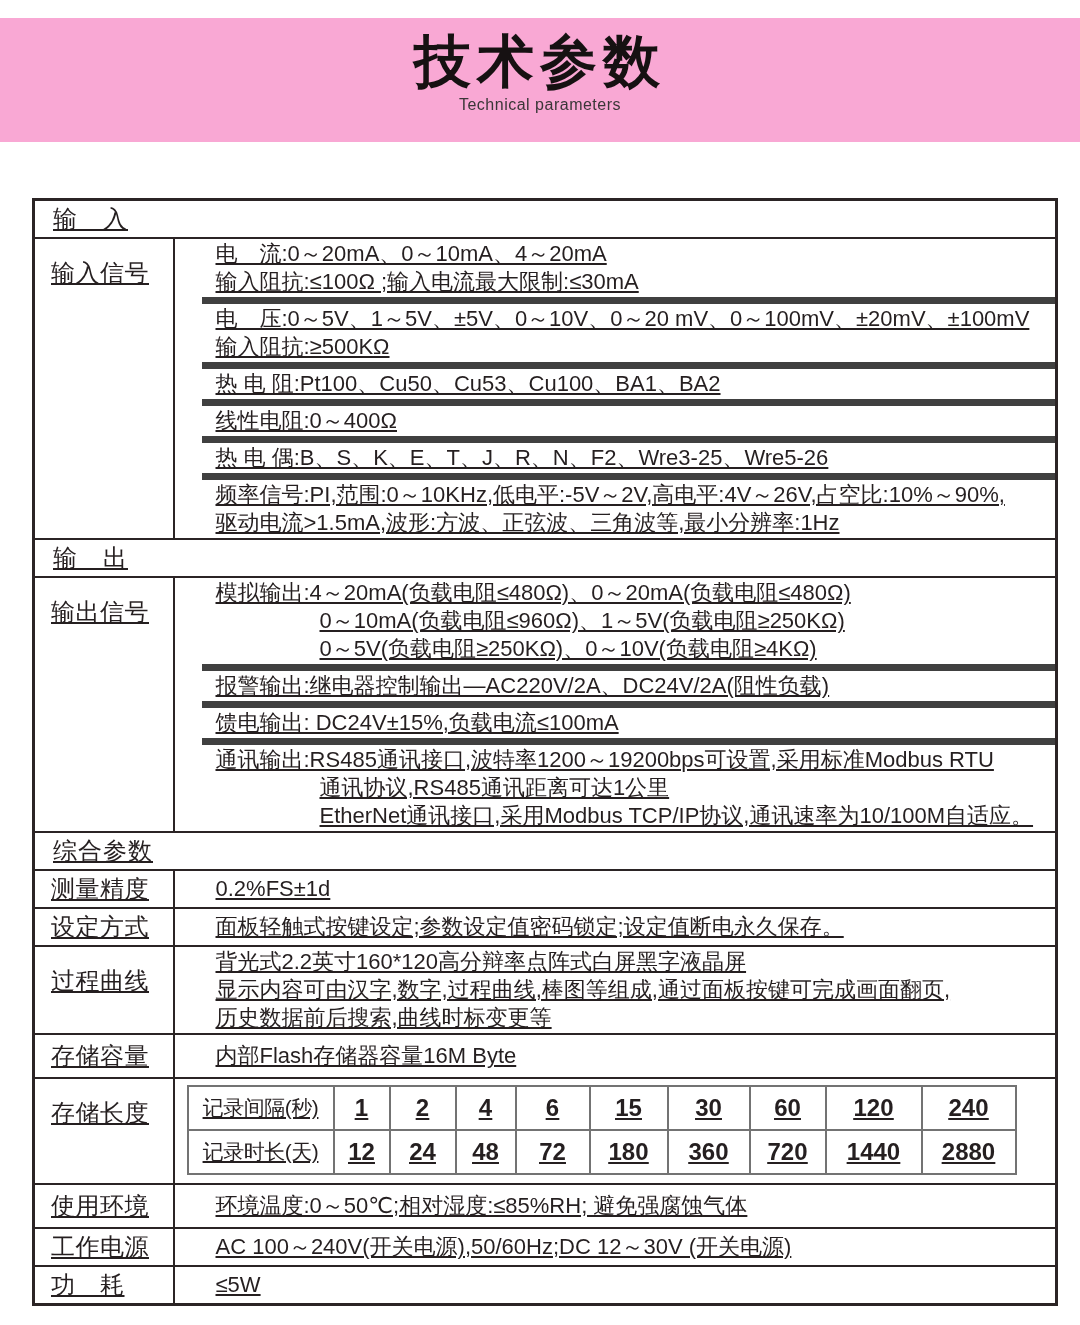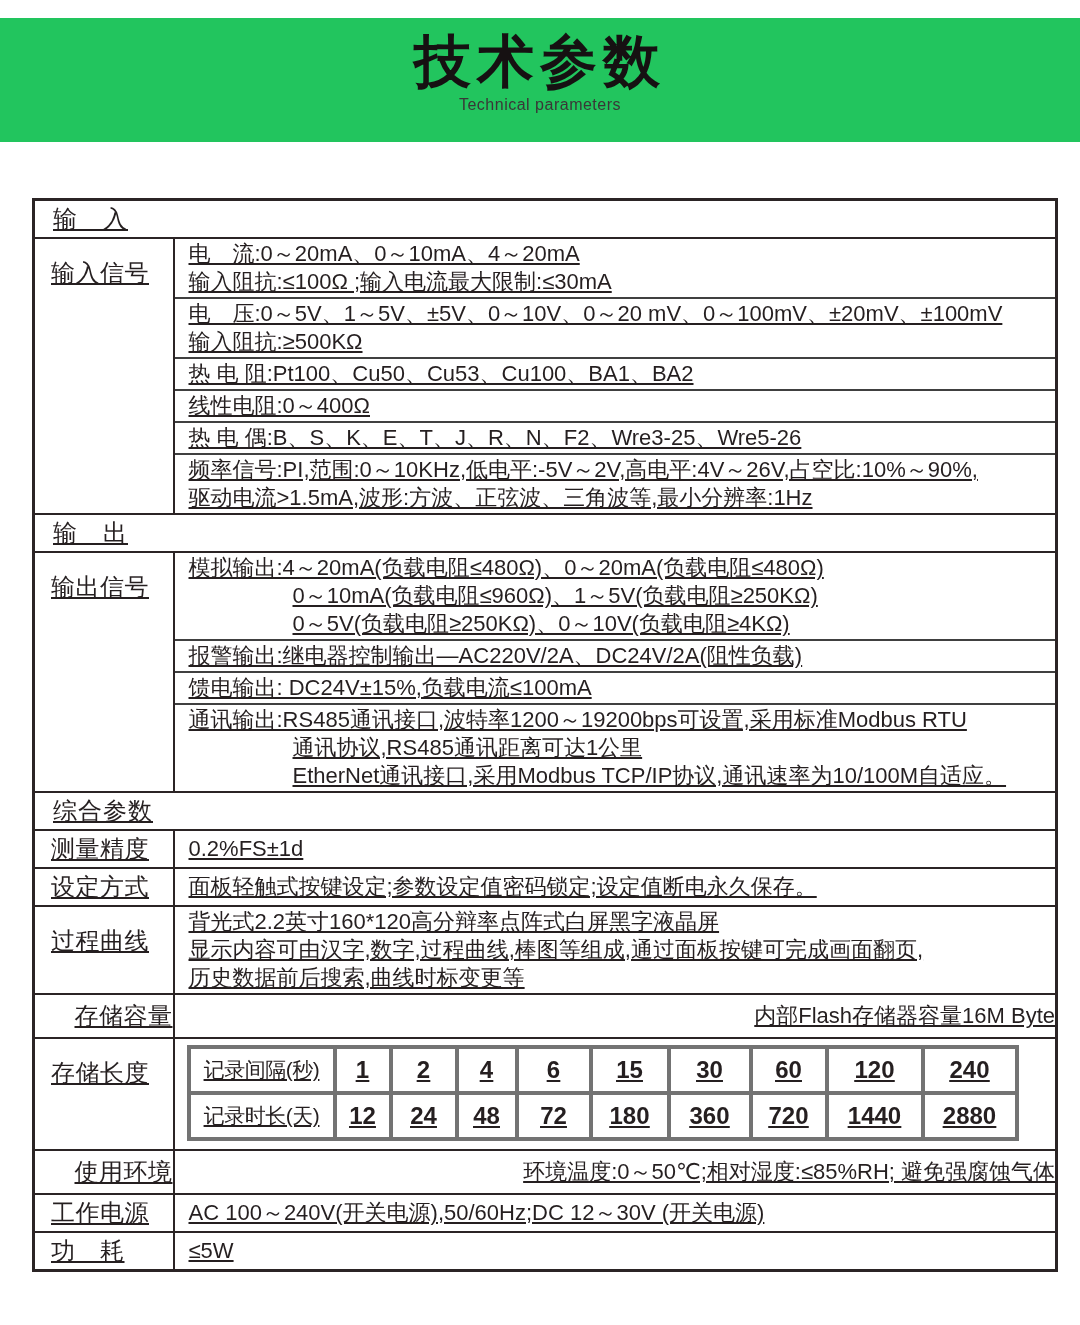--- a/index.html
+++ b/index.html
@@ -4,21 +4,21 @@
 <style>
   html,body{margin:0;padding:0;}
   body{
     width:1080px;height:1325px;position:relative;background:#ffffff;
     font-family:"Liberation Sans","DejaVu Sans",sans-serif;
     color:#251f20;
   }
   
   .title-band{
     position:absolute;left:0;top:18px;width:1080px;height:124px;
-    background:#22c55e;text-align:center;
+    background:#f9a8d4;text-align:center;
   }
   .title{
     padding-top:12px;font-size:57px;font-weight:700;letter-spacing:6px;color:#161112;
     line-height:62px;
   }
   .subtitle{font-size:16px;line-height:26px;color:#3a3637;letter-spacing:0.5px;}
   
   .spec-table{
     position:absolute;left:32px;top:198px;width:1026px;
     border-collapse:collapse;table-layout:fixed;
@@ -32,32 +32,32 @@
   }
   .spec-table{border:3px solid #2b2425;}
   td.section-cell{
     height:28px;font-size:24px;padding:2px 0 2px 18px;letter-spacing:1px;
   }
   td.label-cell{
     font-size:24px;padding:2px 0 2px 16px;letter-spacing:0.5px;white-space:nowrap;
   }
   td.label-cell.top{vertical-align:top;padding-top:18px;}
   td.content-cell{padding:0;}
-  .subrow{padding:1px 0 1px 14px;}
-  .subrow + .subrow{border-top:2px solid #404040;}
+  .subrow{padding:1px 0 1px 14px;margin-left:27px;}
+  .subrow + .subrow{border-top:7px solid #404040;}
   .line{font-size:22px;line-height:28px;white-space:nowrap;}
   .line.indent{padding-left:104px;}
   
-  tr.h29 td{height:29px;} tr.h32 td{height:32px;} tr.h38 td{height:38px;text-align:right;}
+  tr.h29 td{height:29px;} tr.h32 td{height:32px;} tr.h38 td{height:38px;}
   tr.h25 td{height:25px;}
   
   .storage-wrap{padding:6px 0 8px 12px;}
   .storage-table{border-collapse:collapse;table-layout:fixed;width:828px;}
   .storage-table td{
-    border:4px solid #737373;text-align:center;height:42px;
+    border:2px solid #737373;text-align:center;height:42px;
     font-size:24px;font-weight:600;padding:0;
   }
   .storage-table td.st-label{font-size:21px;font-weight:500;letter-spacing:-0.5px;}
   col.c-lab{width:146px;}
   col.c1{width:56px;}  col.c2{width:66px;}  col.c3{width:60px;}
   col.c4{width:74px;}  col.c5{width:78px;}  col.c6{width:82px;}
   col.c7{width:76px;}  col.c8{width:96px;}  col.c9{width:94px;}
   col.main-lab{width:140px;}
 </style>
 </head>

